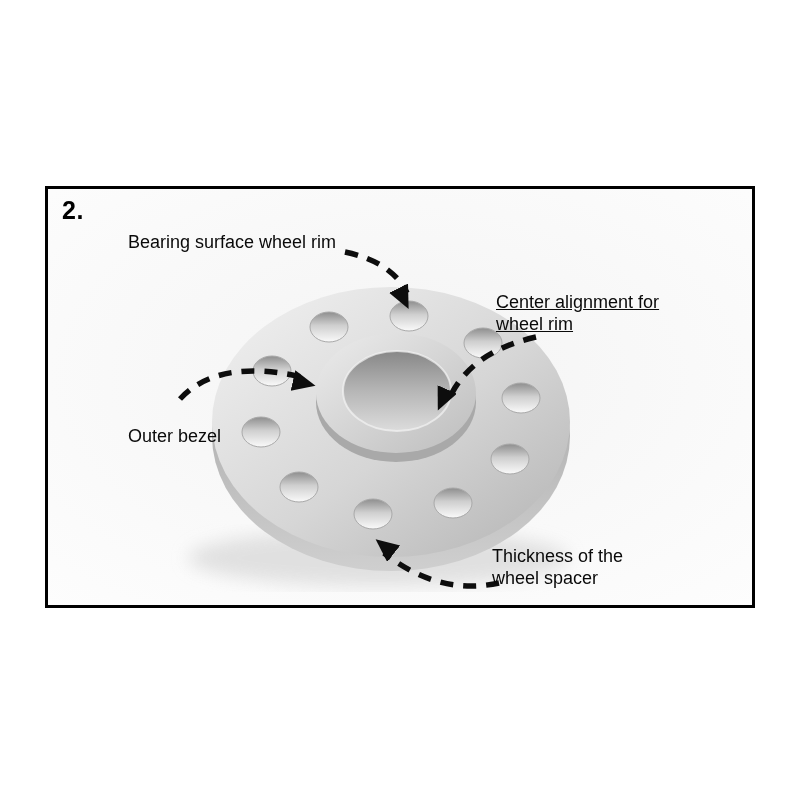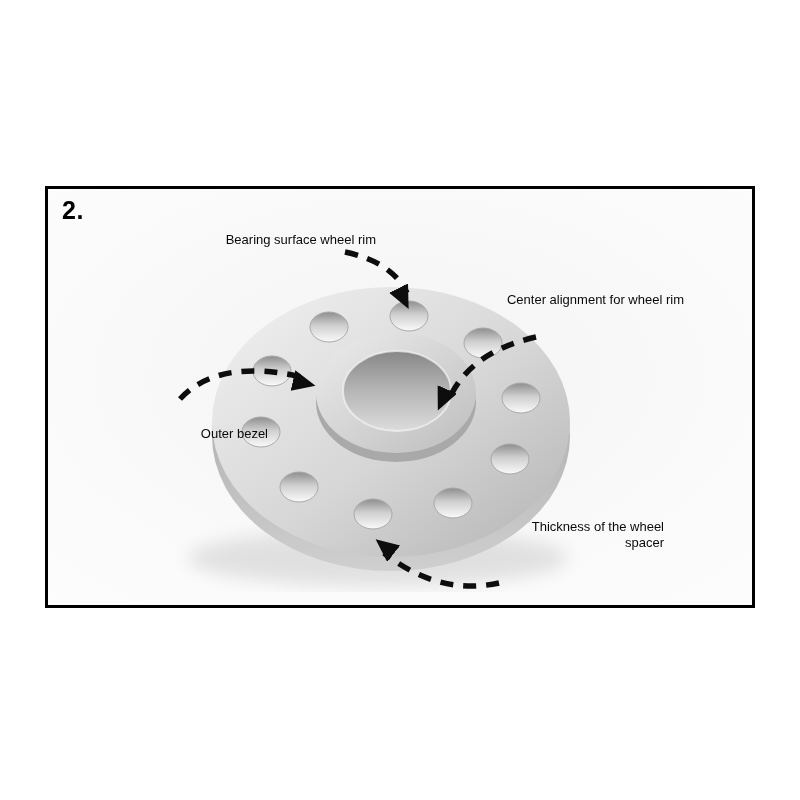--- a/index.html
+++ b/index.html
@@ -32,29 +32,29 @@
     position: absolute;
     left: 62px;
     top: 196px;
     font-size: 25px;
     font-weight: bold;
     color: #000000;
     letter-spacing: 0.5px;
   }
   .label {
     position: absolute;
-    font-size: 13px;
+    font-size: 18px;
     line-height: 1.22;
     color: #0a0a0a;
-    text-align: right;
+    text-align: left;
   }
   .label-bearing   { left: 128px; top: 232px; width: 248px; }
-  .label-center    { left: 472px; top: 292px; width: 212px; }
+  .label-center    { left: 496px; top: 292px; width: 212px; text-decoration: underline; }
   .label-bezel     { left: 128px; top: 426px; width: 140px; }
-  .label-thickness { left: 492px; top: 519px; width: 172px; }
+  .label-thickness { left: 492px; top: 546px; width: 172px; }
 </style>
 </head>
 <body>
 
 <div class="frame"></div>
 
 <svg class="illustration-svg" viewBox="48 189 704 416" xmlns="http://www.w3.org/2000/svg">
   <defs>
     <linearGradient id="discTop" x1="0" y1="0" x2="1" y2="1">
       <stop offset="0" stop-color="#f2f2f2"></stop>

